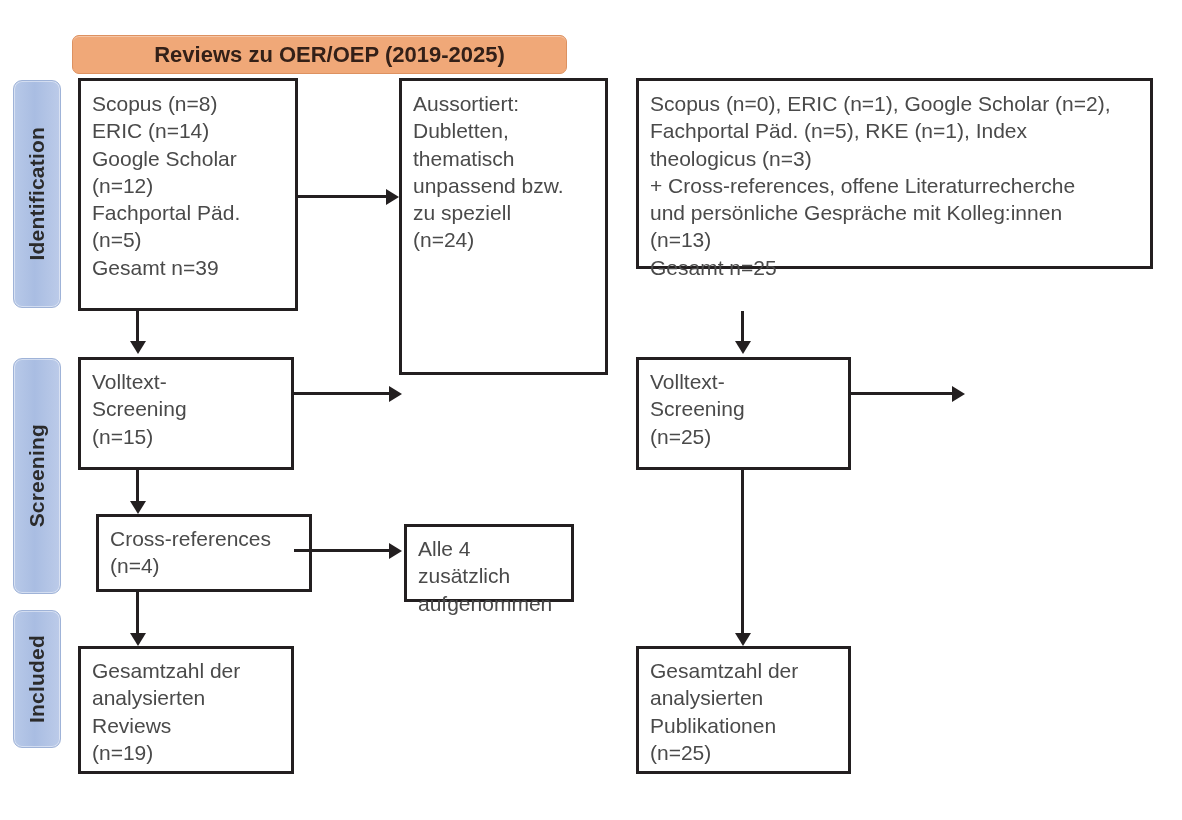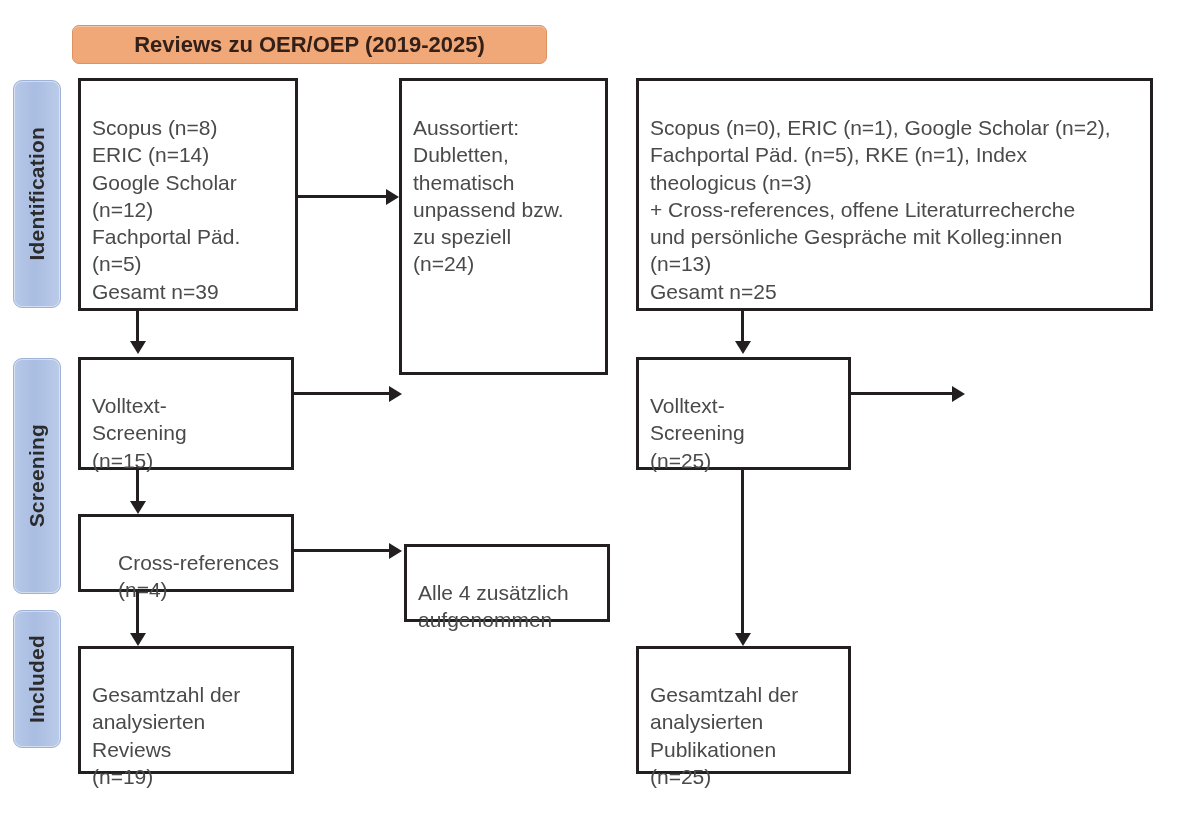--- a/index.html
+++ b/index.html
@@ -63,21 +63,20 @@
     box-sizing: border-box;
   }
   .flow-box .box-text {
     display: block;
     padding: 9px 10px 0 11px;
     font-size: 21px;
     line-height: 1.30;
     color: #4a4a4a;
     white-space: pre-line;
     font-weight: normal;
-    margin-top: 24px;
   }
   .flow-box.compact .box-text {
     padding-top: 8px;
   }
 
   
   .conn {
     position: absolute;
     background: #231f20;
   }
@@ -109,21 +108,21 @@
   </div>
 
   <div class="stage-tab" style="left:13px; top:358px; width:46px; height:234px;">
     <span class="stage-label">Screening</span>
   </div>
 
   <div class="stage-tab" style="left:13px; top:610px; width:46px; height:136px;">
     <span class="stage-label">Included</span>
   </div>
 
-  <div class="col-header" style="left:72px; top:25px; width:473px; height:37px;">
+  <div class="col-header" style="left:72px; top:35px; width:473px; height:37px;padding-left:20px;">
     <span class="col-header-label">Reviews zu OER/OEP (2019-2025)</span>
   </div>
 
 
   <div class="flow-box" style="left:78px; top:78px; width:220px; height:233px;">
     <span class="box-text">Scopus (n=8)
 ERIC (n=14)
 Google Scholar
 (n=12)
 Fachportal Päd.
@@ -152,44 +151,44 @@
 (n=15)</span>
   </div>
 
 
   <div class="conn conn-h" style="left:294px; top:392px; width:97px;"></div>
   <div class="arrowhead arrow-right" style="left:389px; top:385.5px;"></div>
 
   <div class="conn conn-v" style="left:136px; top:470px; width:3px; height:34px;"></div>
   <div class="arrowhead arrow-down" style="left:129.5px; top:501px;"></div>
 
-  <div class="flow-box compact" style="left:78px; top:514px; width:216px; height:78px;padding-left:26px;">
+  <div class="flow-box compact" style="left:96px; top:514px; width:216px; height:78px;">
     <span class="box-text">Cross-references
 (n=4)</span>
   </div>
 
-  <div class="flow-box compact" style="left:404px; top:544px; width:206px; height:78px;">
+  <div class="flow-box compact" style="left:404px; top:524px; width:170px; height:78px;">
     <span class="box-text">Alle 4 zusätzlich
 aufgenommen</span>
   </div>
 
   <div class="conn conn-h" style="left:294px; top:549px; width:97px;"></div>
   <div class="arrowhead arrow-right" style="left:389px; top:542.5px;"></div>
 
   <div class="conn conn-v" style="left:136px; top:592px; width:3px; height:44px;"></div>
   <div class="arrowhead arrow-down" style="left:129.5px; top:633px;"></div>
 
   <div class="flow-box compact" style="left:78px; top:646px; width:216px; height:128px;">
     <span class="box-text">Gesamtzahl der
 analysierten
 Reviews
 (n=19)</span>
   </div>
 
-  <div class="flow-box" style="left:636px; top:78px; width:517px; height:233px;">
+  <div class="flow-box" style="left:636px; top:78px; width:517px; height:191px;">
     <span class="box-text">Scopus (n=0), ERIC (n=1), Google Scholar (n=2),
 Fachportal Päd. (n=5), RKE (n=1), Index
 theologicus (n=3)
 + Cross-references, offene Literaturrecherche
 und persönliche Gespräche mit Kolleg:innen
 (n=13)
 Gesamt n=25</span>
   </div>
 
   <div class="conn conn-v" style="left:741px; top:311px; width:3px; height:33px;"></div>

